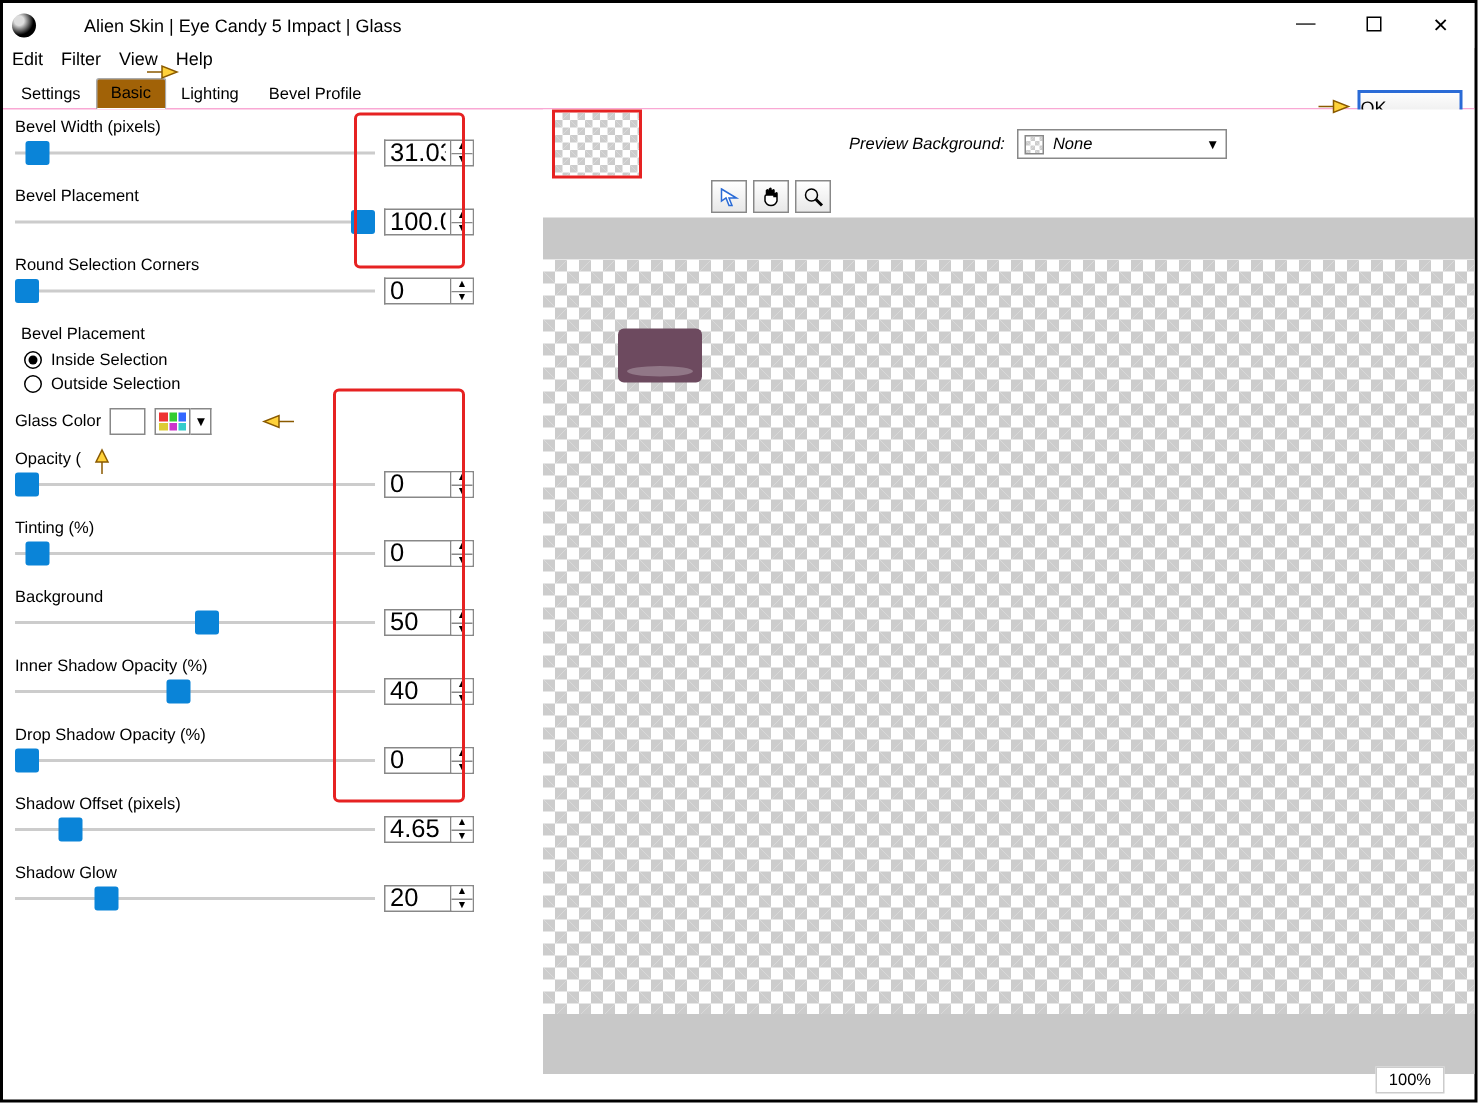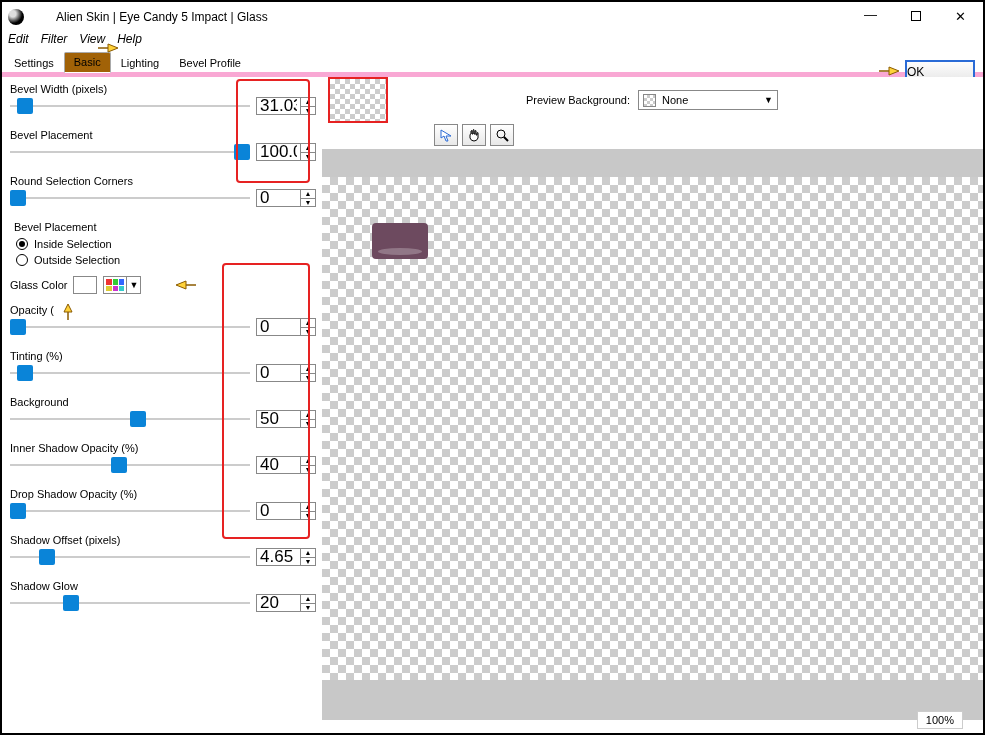--- a/index.html
+++ b/index.html
@@ -47,30 +47,29 @@
     width: 10px; height: 10px; border: 1px solid #000;
   }
   .winbtn.close::before { content: "✕"; }
 
   
   .menubar {
     display: flex; align-items: center;
     padding: 0 22px 3px 6px;
     font-size: 12px;
     position: relative;
-    font-style: italic;
   }
   .menubar .menu { margin-right: 12px; }
 
   
   .tabstrip {
     display: flex;
     align-items: flex-end;
     padding-left: 2px;
-    border-bottom: 5px solid #f9a8d4;
+    border-bottom: 1px solid #f9a8d4;
     font-size: 11px;
     margin-top: 2px;
   }
   .tab {
     padding: 3px 9px 4px 9px;
     border: 1px solid transparent;
     border-bottom: none;
     position: relative;
     top: 1px;
   }
@@ -78,30 +77,32 @@
     background: #a16207;
     border: 1px solid #aaa;
     border-bottom: 1px solid #fff;
     border-radius: 2px 2px 0 0;
   }
 
   
   .main {
     display: flex;
     height: calc(100% - 88px);
+    gap: 40px;
   }
   .left {
     width: 320px;
     padding: 6px 6px 6px 8px;
     position: relative;
   }
   .right {
     flex: 1;
     position: relative;
     background: #fff;
+    font-style: italic;
   }
 
   
   .prow { margin-bottom: 14px; position: relative; }
   .plabel { font-size: 11px; margin-bottom: 2px; }
   .slider-wrap {
     display: flex; align-items: center;
   }
   .slider {
     flex: 1; height: 14px; position: relative;

